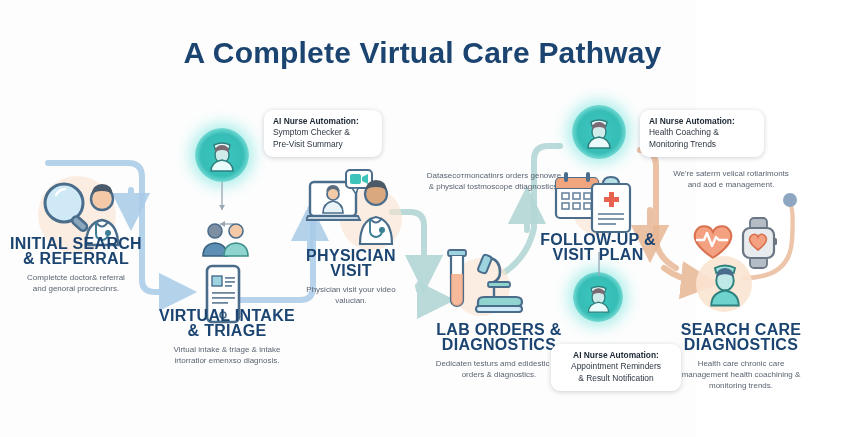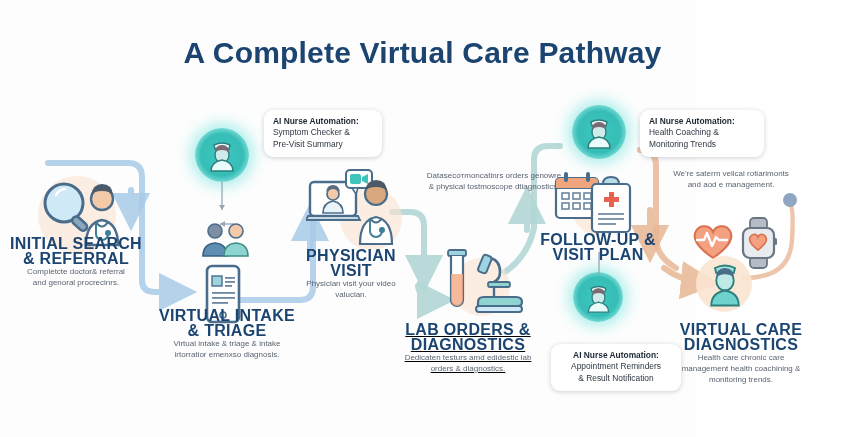--- a/index.html
+++ b/index.html
@@ -24,21 +24,21 @@
   
   .wires{position:absolute;inset:0;width:845px;height:437px;}
 
   
   .stage{position:absolute;text-align:center;}
   .stage .st-title{
     font-size:16px;font-weight:bold;color:#1b4471;
     line-height:15px;letter-spacing:.3px;
   }
   .stage .st-desc{
-    font-size:8px;color:#5a6472;line-height:11px;margin-top:0;
+    font-size:8px;color:#5a6472;line-height:11px;margin-top:6px;
     font-family:"Liberation Sans", sans-serif;
   }
 
   .blob{
     position:absolute;border-radius:50%;
     background:#fbe4d2;opacity:.62;
   }
 
   .iconwrap{position:absolute;}
 
@@ -221,21 +221,21 @@
       <path d="M19,26 v26 a6,6 0 0 0 12,0 V26z" fill="#f4a982" opacity=".8"></path>
 
       <path d="M58,10 q10,2 10,14 q0,7 -6,10" stroke="#4a6d8c" stroke-width="2.6" fill="none" stroke-linecap="round"></path>
       <rect x="52" y="6" width="9" height="18" rx="3" transform="rotate(22 52 6)" fill="#9dd4e0" stroke="#4a6d8c" stroke-width="2"></rect>
       <rect x="56" y="34" width="22" height="5" rx="2" fill="#8fd4cf" stroke="#4a6d8c" stroke-width="1.8"></rect>
       <path d="M62,39 v10" stroke="#4a6d8c" stroke-width="2.4"></path>
       <path d="M46,58 h40 q4,0 4,-4 q0,-5 -6,-5 H52 q-6,0 -6,5 q0,4 0,4z" fill="#8fd4cf" stroke="#4a6d8c" stroke-width="2.2"></path>
       <rect x="44" y="58" width="46" height="6" rx="3" fill="#cfe9f6" stroke="#4a6d8c" stroke-width="2"></rect>
     </svg>
   </div>
-  <div class="stage" style="left:388px;top:322px;width:160px;text-decoration:underline;">
+  <div class="stage" style="left:419px;top:322px;width:160px;">
     <div class="st-title">LAB ORDERS &amp;</div>
     <div class="st-title">DIAGNOSTICS</div>
     <div class="st-desc" style="padding:0 16px;">Dedicaten testurs amd edidestic lab orders &amp; diagnostics.</div>
   </div>
 
   <div class="nursebadge" style="left:573px;top:272px;width:50px;height:50px;">
     <svg width="33" height="33" viewBox="0 0 36 36">
       <path d="M10,8 q8,-4 16,0 l-1,4 q-7,-3 -14,0z" fill="#e9fbfa" stroke="#2d7f7c" stroke-width="1.4"></path>
       <path d="M17,8.5 h2 v2.5 h2.5 v2 h-2.5 v2.5 h-2 v-2.5 h-2.5 v-2 h2.5z" fill="#2d7f7c"></path>
       <ellipse cx="18" cy="18" rx="7" ry="8" fill="#cfeceb" stroke="#2d7f7c" stroke-width="1.4"></ellipse>
@@ -324,18 +324,18 @@
   <div class="iconwrap" style="left:702px;top:258px;">
     <svg width="46" height="50" viewBox="0 0 36 40">
       <path d="M10,8 q8,-4 16,0 l-1,4 q-7,-3 -14,0z" fill="#9fe3de" stroke="#2d7f7c" stroke-width="1.5"></path>
       <path d="M17,8.5 h2 v2.5 h2.5 v2 h-2.5 v2.5 h-2 v-2.5 h-2.5 v-2 h2.5z" fill="#2d7f7c"></path>
       <ellipse cx="18" cy="18" rx="7" ry="8" fill="#bfe9e6" stroke="#2d7f7c" stroke-width="1.5"></ellipse>
       <path d="M11,16 q0,-8 7,-8 q7,0 7,8 q-2,-3 -7,-3 q-5,0 -7,3z" fill="#4a6d8c"></path>
       <path d="M7,38 q0,-10 11,-12 q11,2 11,12z" fill="#6fd3cd" stroke="#2d7f7c" stroke-width="1.5"></path>
     </svg>
   </div>
   <div class="stage" style="left:660px;top:322px;width:162px;">
-    <div class="st-title">VIRTUAL CARE</div>
+    <div class="st-title">SEARCH CARE</div>
     <div class="st-title">DIAGNOSTICS</div>
     <div class="st-desc" style="padding:0 16px;">Health care chronic care management health coachining &amp; monitoring trends.</div>
   </div>
 
 </div>
 
 </body></html>

